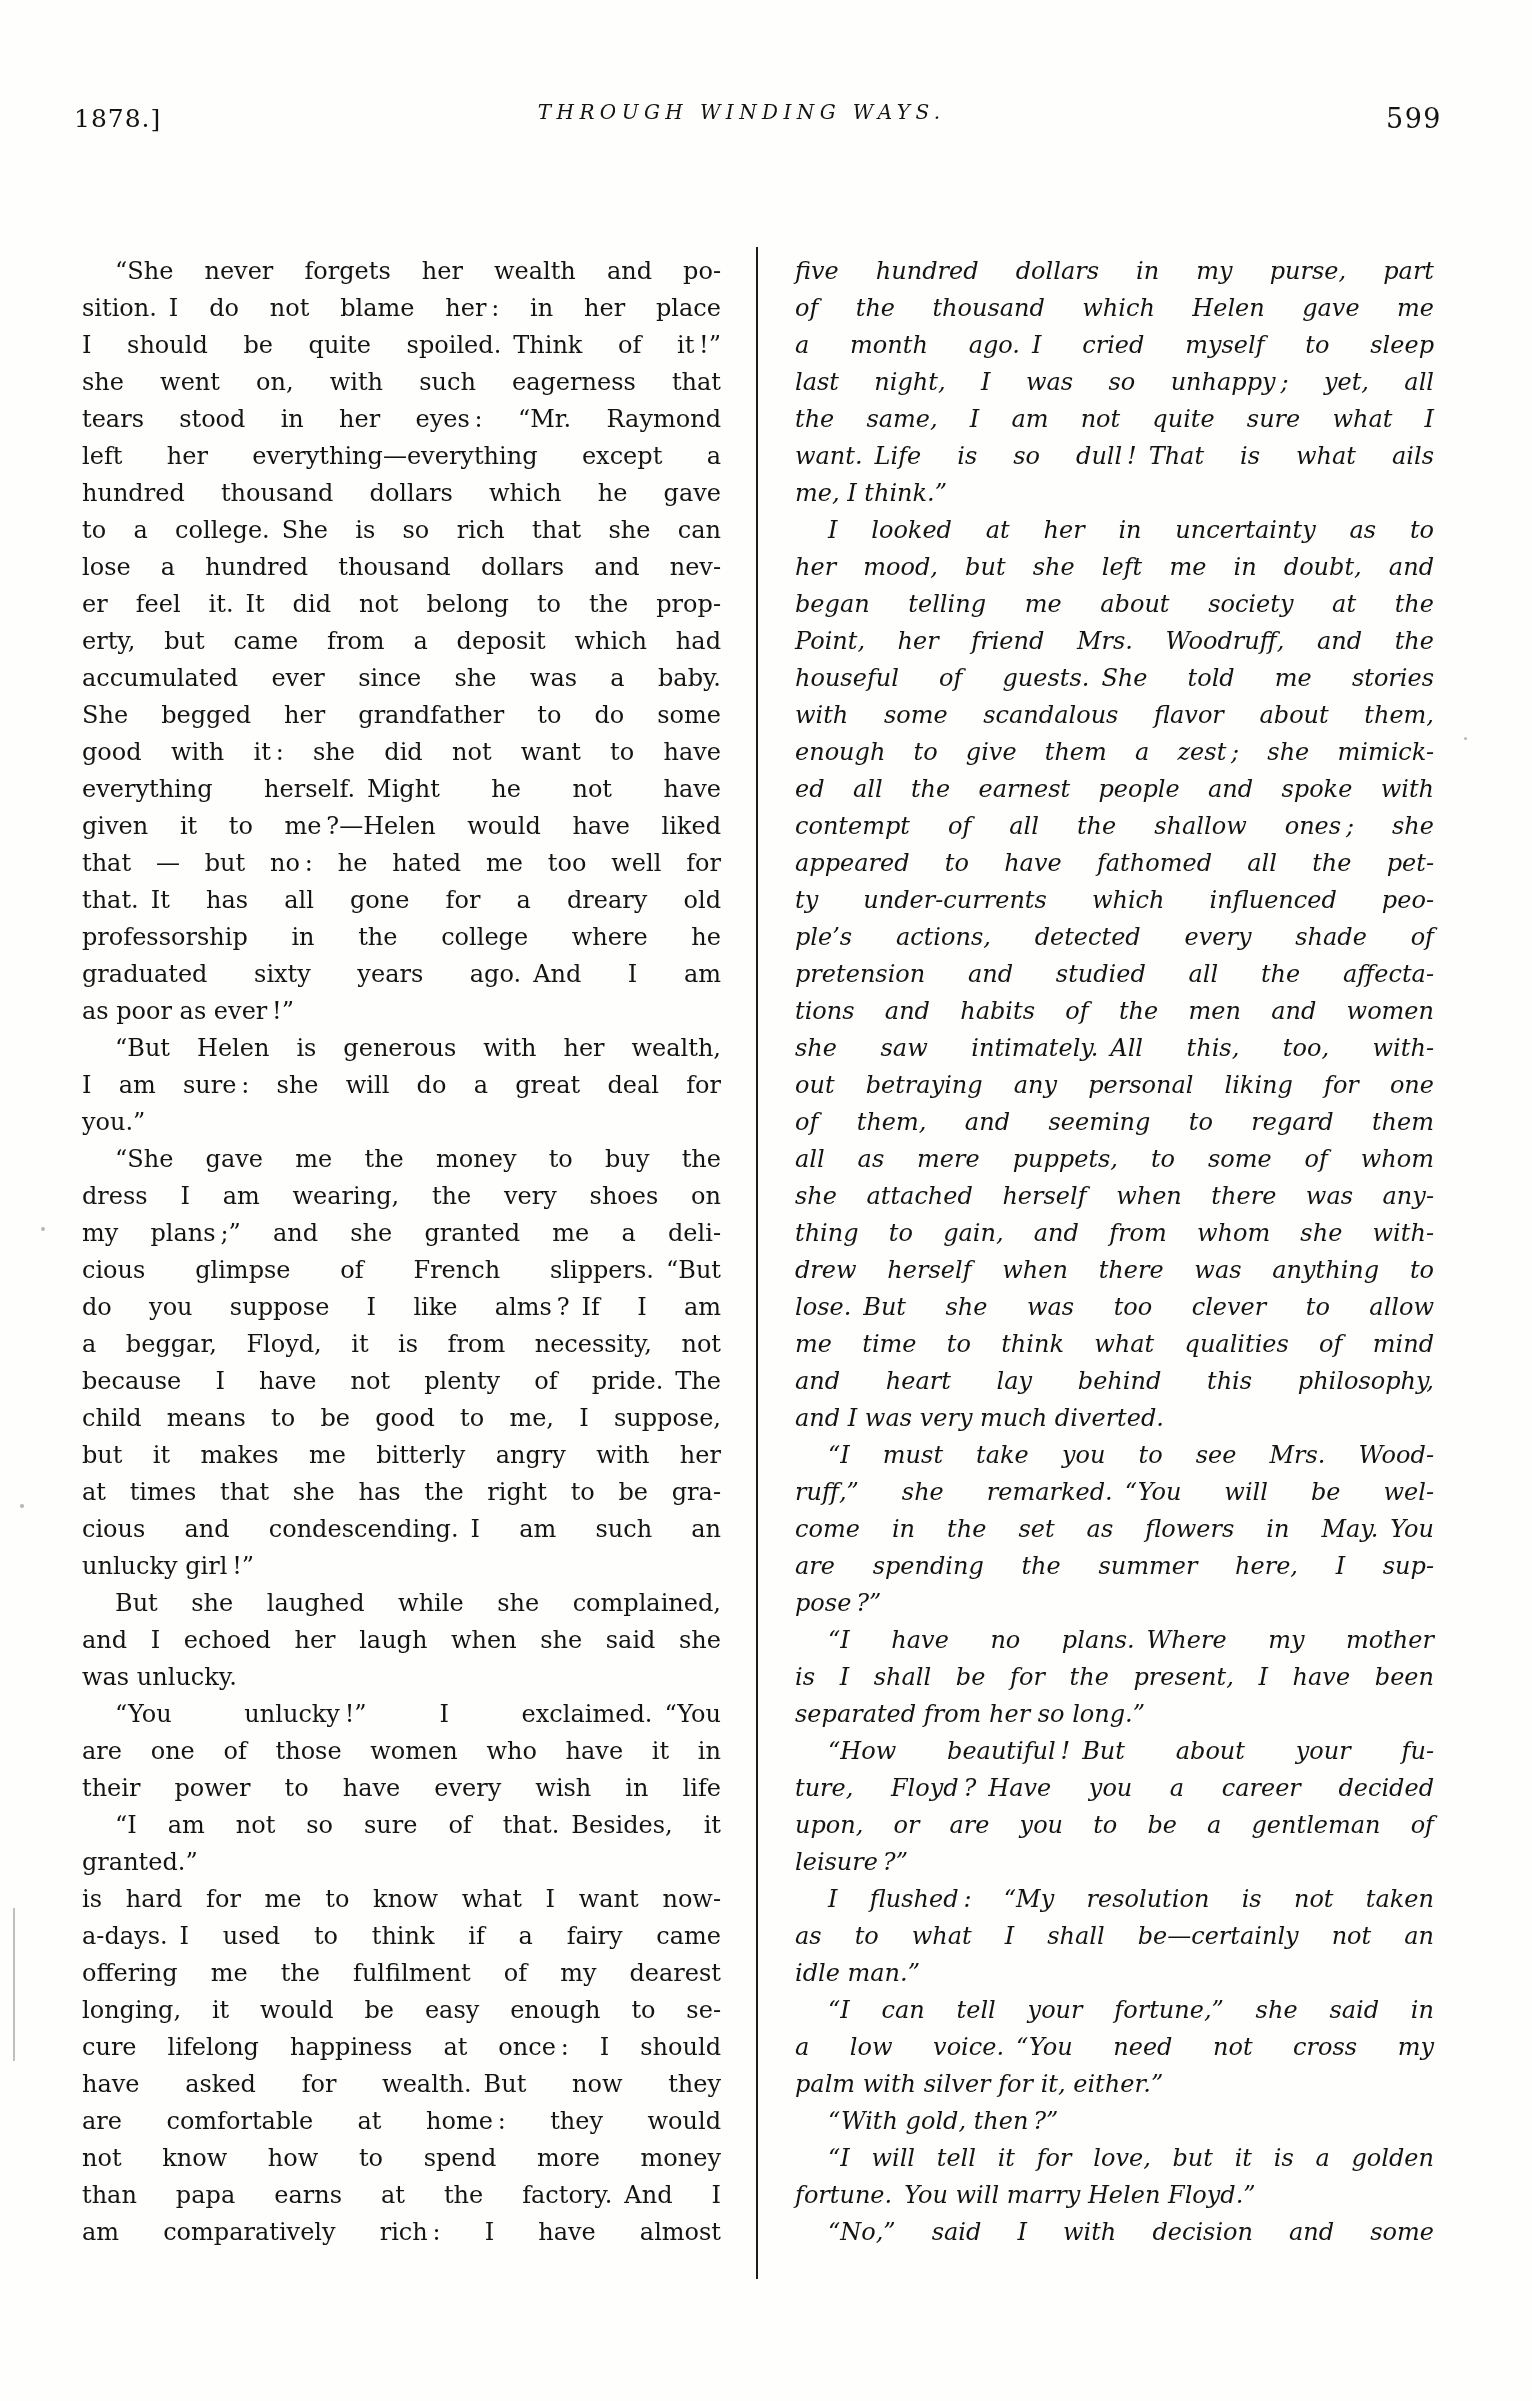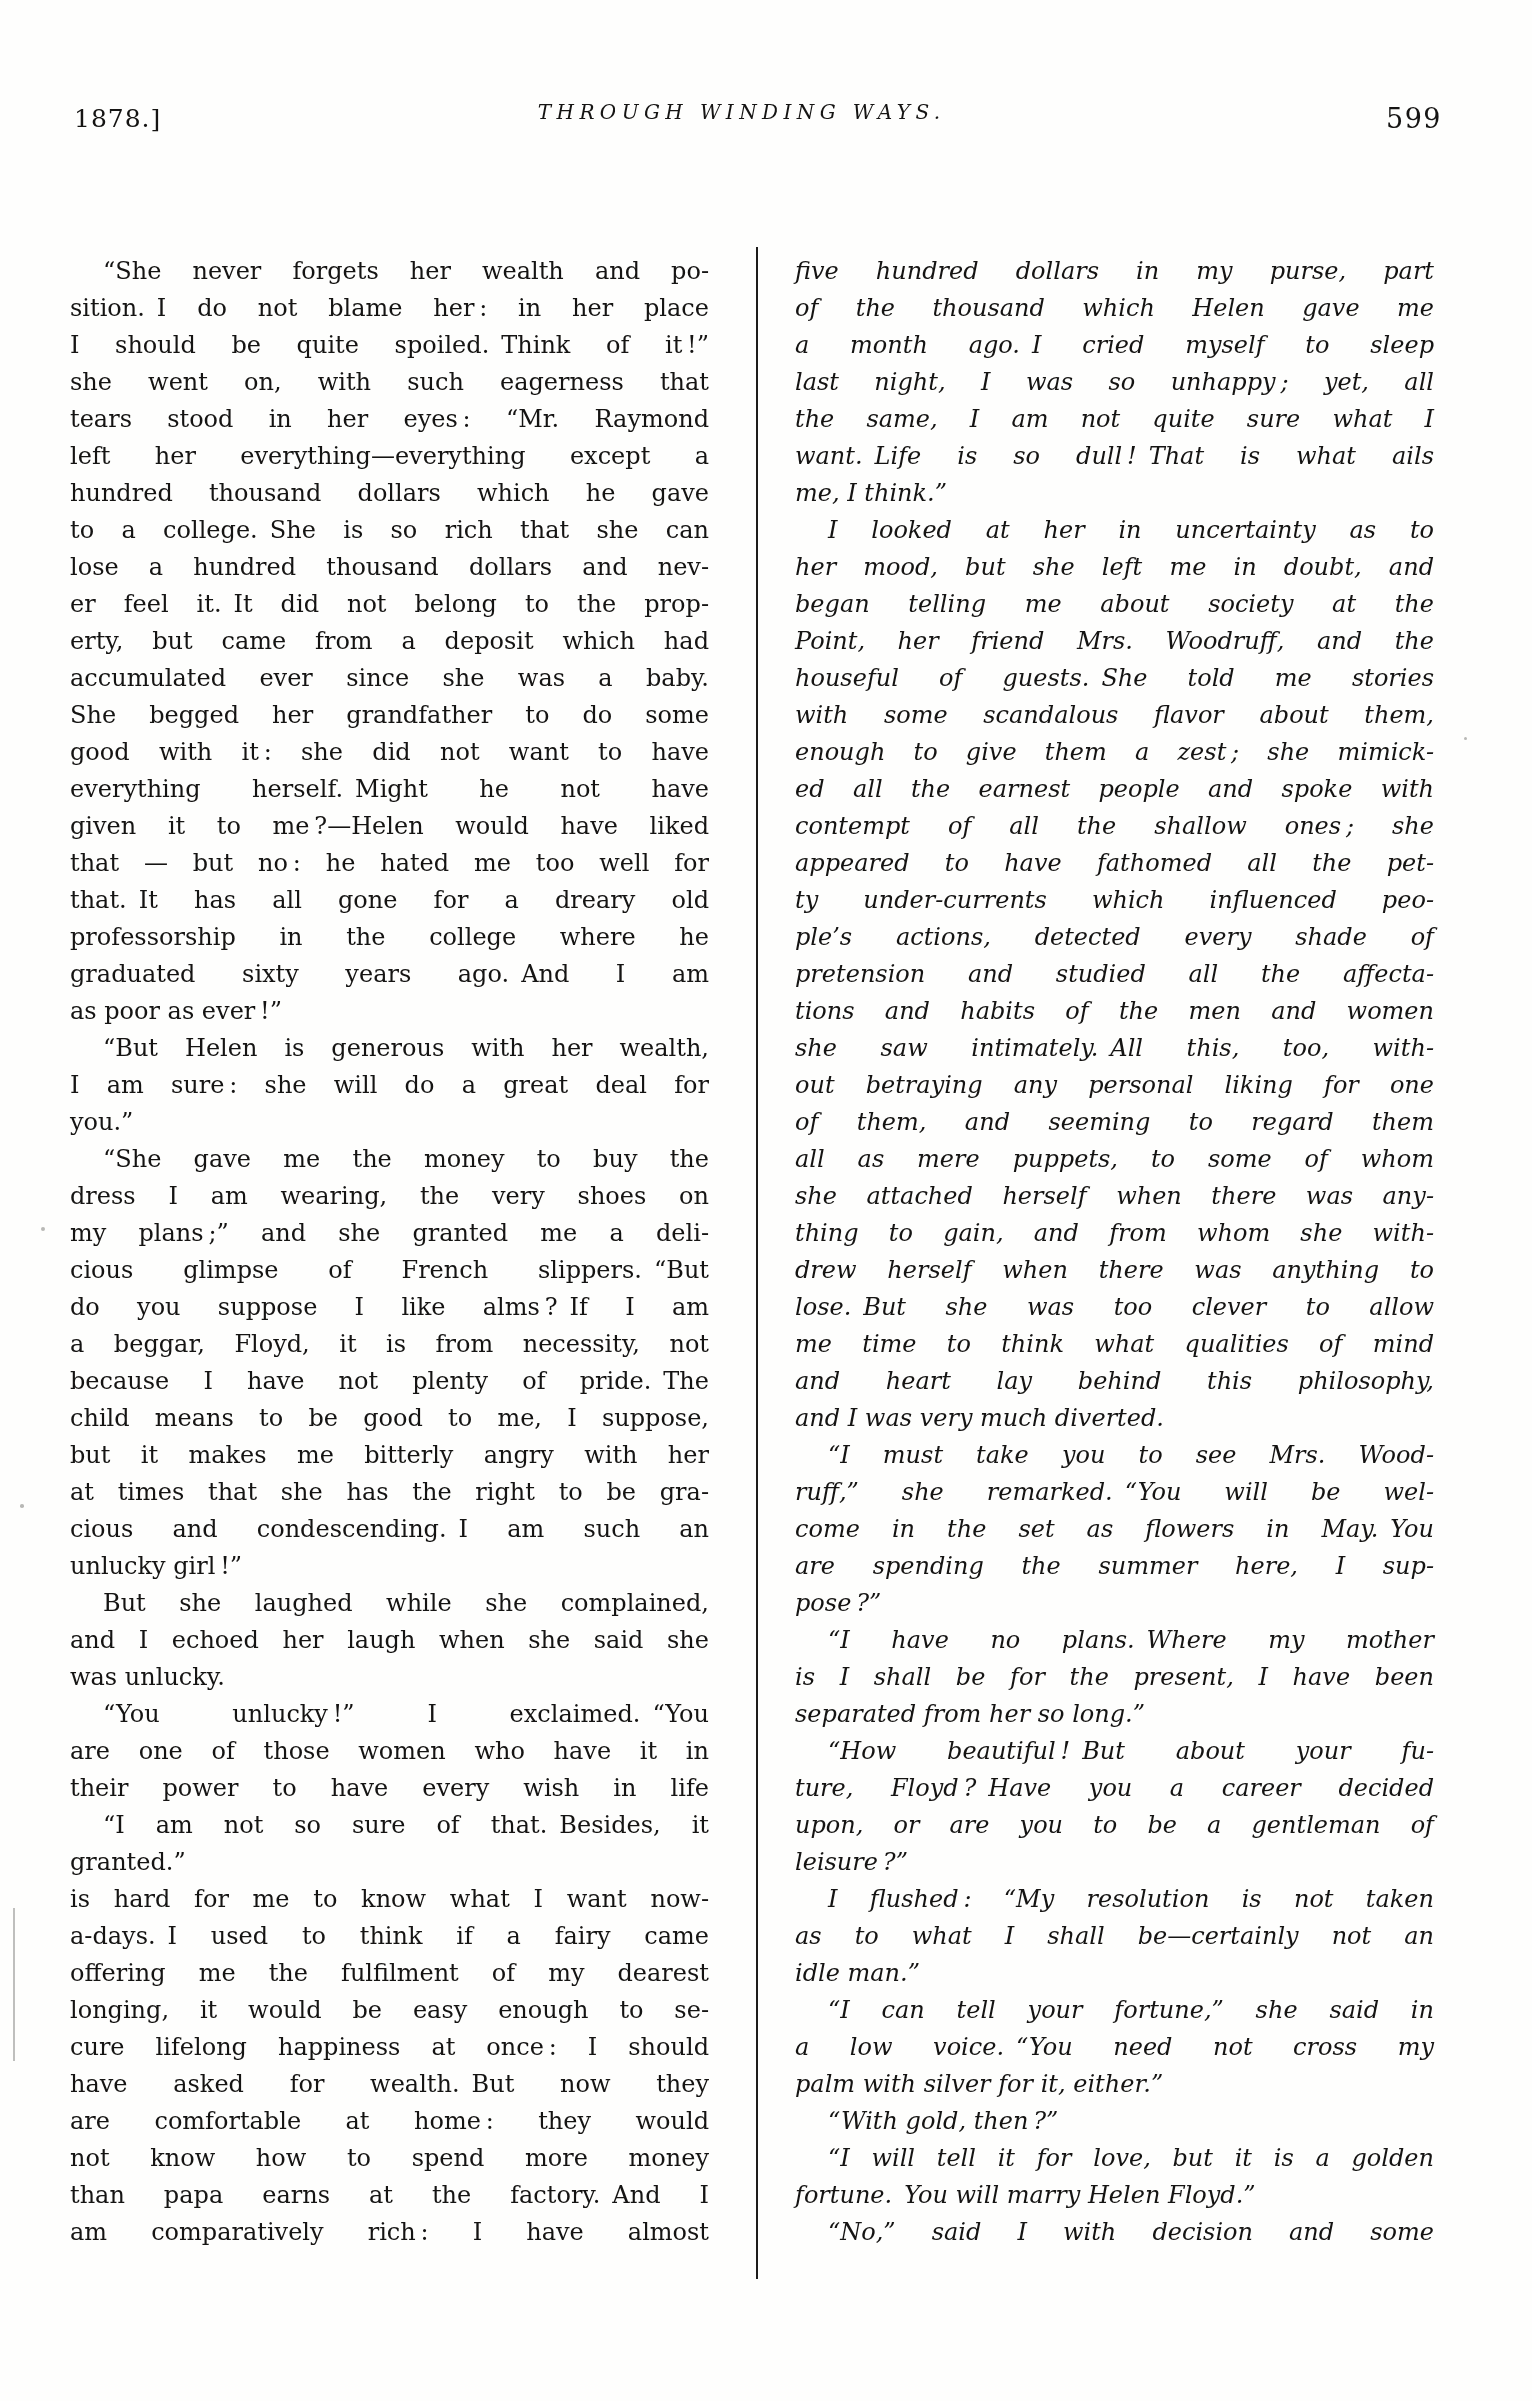--- a/index.html
+++ b/index.html
@@ -50,21 +50,21 @@
   }
   
   .column {
     position: absolute;
     top: 253px;
     width: 639px;
     font-size: 24px;
     line-height: 37px;
     text-rendering: optimizeLegibility;
   }
-  .column-left  { left: 70px; }
+  .column-left  { left: 82px; }
   .column-right { left: 795px; font-style: italic; }
   .line {
     text-align: justify;
     text-align-last: justify;
   }
   .line.last {
     text-align-last: left;
   }
   .line.indent {
     text-indent: 33px;

